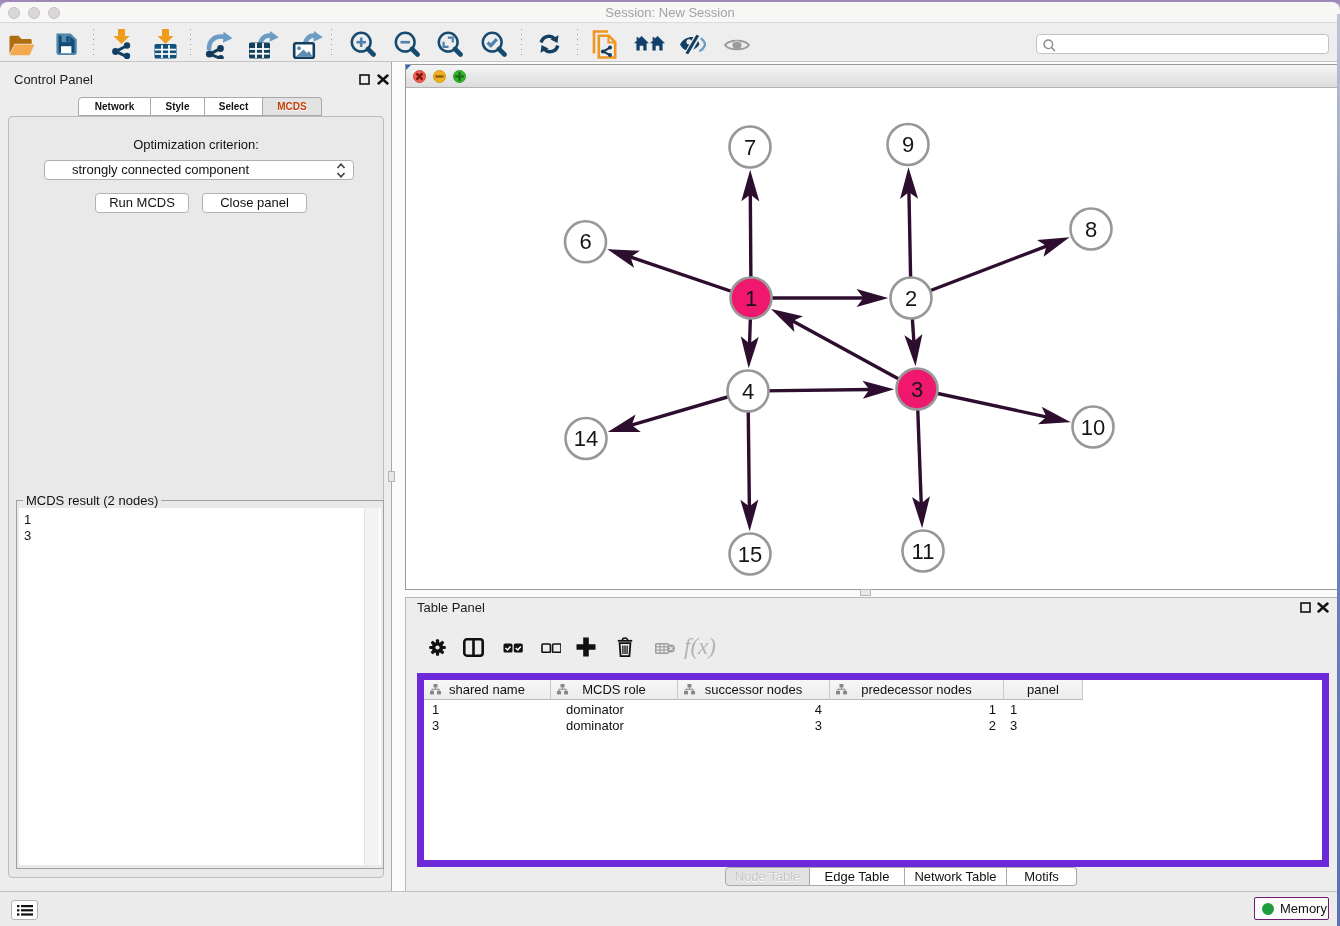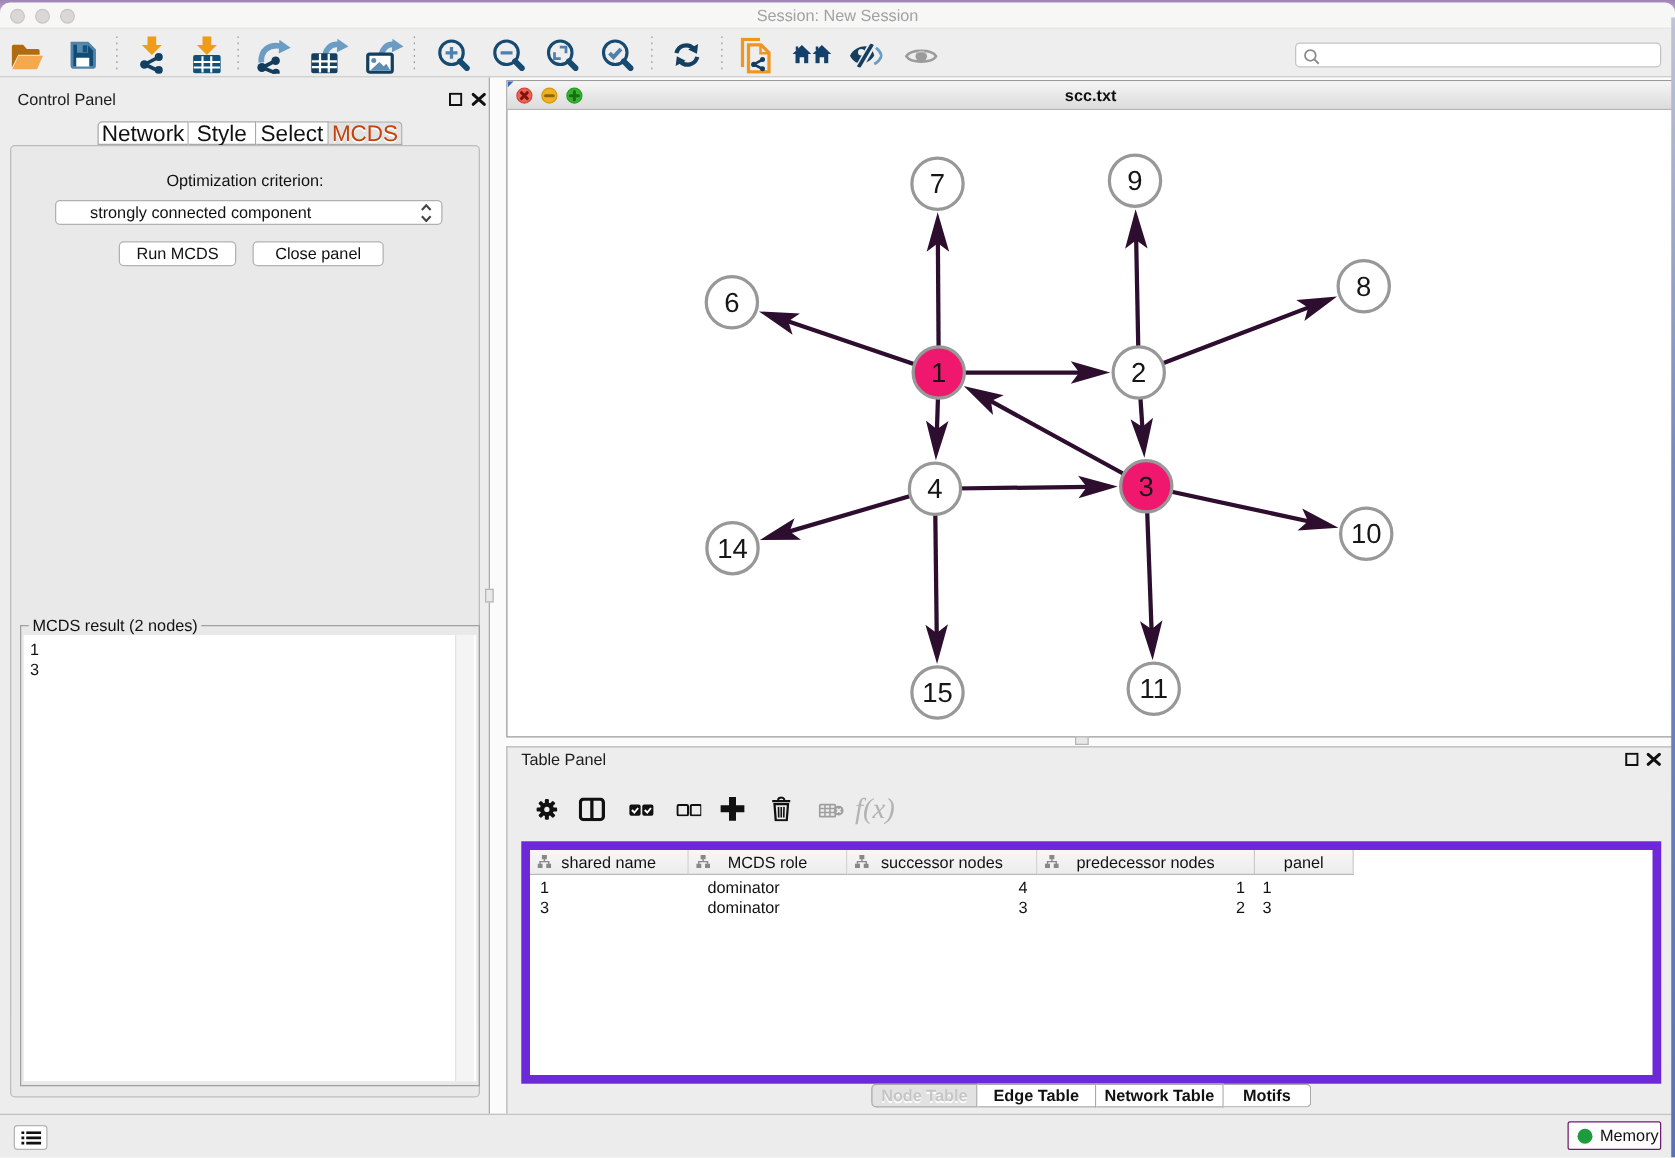--- a/index.html
+++ b/index.html
@@ -18,21 +18,21 @@
     border-bottom:1px solid #c6c6c6; }
   .sep { top:29px; width:1px; height:27px;
     background-image:linear-gradient(#9a9a9a 30%, rgba(0,0,0,0) 0%);
     background-size:1px 5px; background-repeat:repeat-y; }
   #searchbox { left:1036px; top:34px; width:293px; height:20px; background:#fff;
     border:1px solid #c3c3c3; border-radius:4px; }
   
   #cpanel { left:0; top:62px; width:392px; height:829px; background:#ededed;
     border-right:1px solid #a9a9a9; }
   .ptitle { font-size:13px; color:#1c1c1c; }
-  .tab { height:19px; font-size:18px; font-weight:normal; color:#111; background:#fff;
+  .tab { height:19px; font-size:10px; font-weight:bold; color:#111; background:#fff;
     border:1px solid #a9a9a9; border-left:none; line-height:18px; text-align:center;
     position:absolute; top:0; }
   #cpcontent { left:8px; top:116px; width:376px; height:762px; background:#e9e9e9;
     border:1px solid #bdbdbd; border-radius:4px; }
   .btn { background:#fff; border:1px solid #b2b2b2; border-radius:4px;
     font-size:13px; color:#111; text-align:center; line-height:18px; }
   
   #desktop { left:392px; top:62px; width:948px; height:829px; background:#fbfbfb; }
   #frame { left:13px; top:2px; width:935px; height:526px; border:1px solid #9a9a9a;
     background:#fff; }
@@ -45,21 +45,21 @@
     border:1px solid #b7b7b7; border-bottom:none; }
   
   #statusbar { left:0; top:891px; width:1340px; height:35px; background:#ececec;
     border-top:1px solid #c2c2c2; }
   .hdrcell { top:0; height:20px; background:linear-gradient(#f7f7f7,#ececec);
     border-right:1px solid #c9c9c9; border-bottom:1px solid #b8b8b8;
     font-size:13px; color:#111; text-align:center; line-height:19px; }
   .treeic { top:4px; z-index:2; }
   .cell { font-size:13px; color:#111; height:16px; line-height:15px; }
   .btab { height:19px; background:#fff; border:1px solid #a9a9a9; border-left:none;
-    font-size:13px; font-weight:bold; color:#111; text-align:center; line-height:18px; }
+    font-size:13px; font-weight:normal; color:#111; text-align:center; line-height:18px;margin-left:28px; }
 </style>
 </head>
 <body>
 <div id="purple" class="abs"></div>
 <div id="titlebar" class="abs"></div>
 <div class="abs tl-gray" style="left:8px;"></div>
 <div class="abs tl-gray" style="left:28px;"></div>
 <div class="abs tl-gray" style="left:48px;"></div>
 <div id="wtitle" class="abs">Session: New Session</div>
 <div id="toolbar" class="abs"></div>
@@ -238,21 +238,20 @@
         </svg>
       </div>
     <div class="abs tlight" style="left:47px; background:#33b62e; border:1px solid #2b9a28;">
       <svg width="11" height="11" viewBox="0 0 11 11" style="position:absolute;left:0;top:0;">
           <path d="M5.5,2.2 V8.8 M2.2,5.5 H8.8" stroke="#1d6b17" stroke-width="2.4" stroke-linecap="round"></path>
         </svg>
       </div>
     <svg class="abs" style="left:0px; top:0px;" width="5" height="5" viewBox="0 0 5 5">
         <polygon points="0,0 5,0 0,5" fill="#3767c6"></polygon>
       </svg>
-    <div class="abs" style="left:0; top:0; width:933px; height:23px; text-align:center; line-height:23px; font-size:13px; font-weight:bold; color:#111;">scc.txt</div>
     <svg class="abs" style="left:0; top:24px;" width="933" height="501" viewBox="0 0 933 501">
       <g stroke="#2d0e2f" stroke-width="3.4" fill="#2d0e2f">
         <line x1="345.0" y1="209.0" x2="344.3" y2="103.5"></line>
         <polygon points="344.2,87.0 350.3,108.0 344.3,103.5 338.3,108.0"></polygon>
         <line x1="345.0" y1="209.0" x2="222.6" y2="167.4"></line>
         <polygon points="207.0,162.1 228.8,163.2 222.6,167.4 224.9,174.6"></polygon>
         <line x1="345.0" y1="209.0" x2="459.5" y2="209.0"></line>
         <polygon points="476.0,209.0 455.0,215.0 459.5,209.0 455.0,203.0"></polygon>
         <line x1="345.0" y1="209.0" x2="343.5" y2="256.5"></line>
         <polygon points="342.9,273.0 337.6,251.8 343.5,256.5 349.6,252.2"></polygon>

